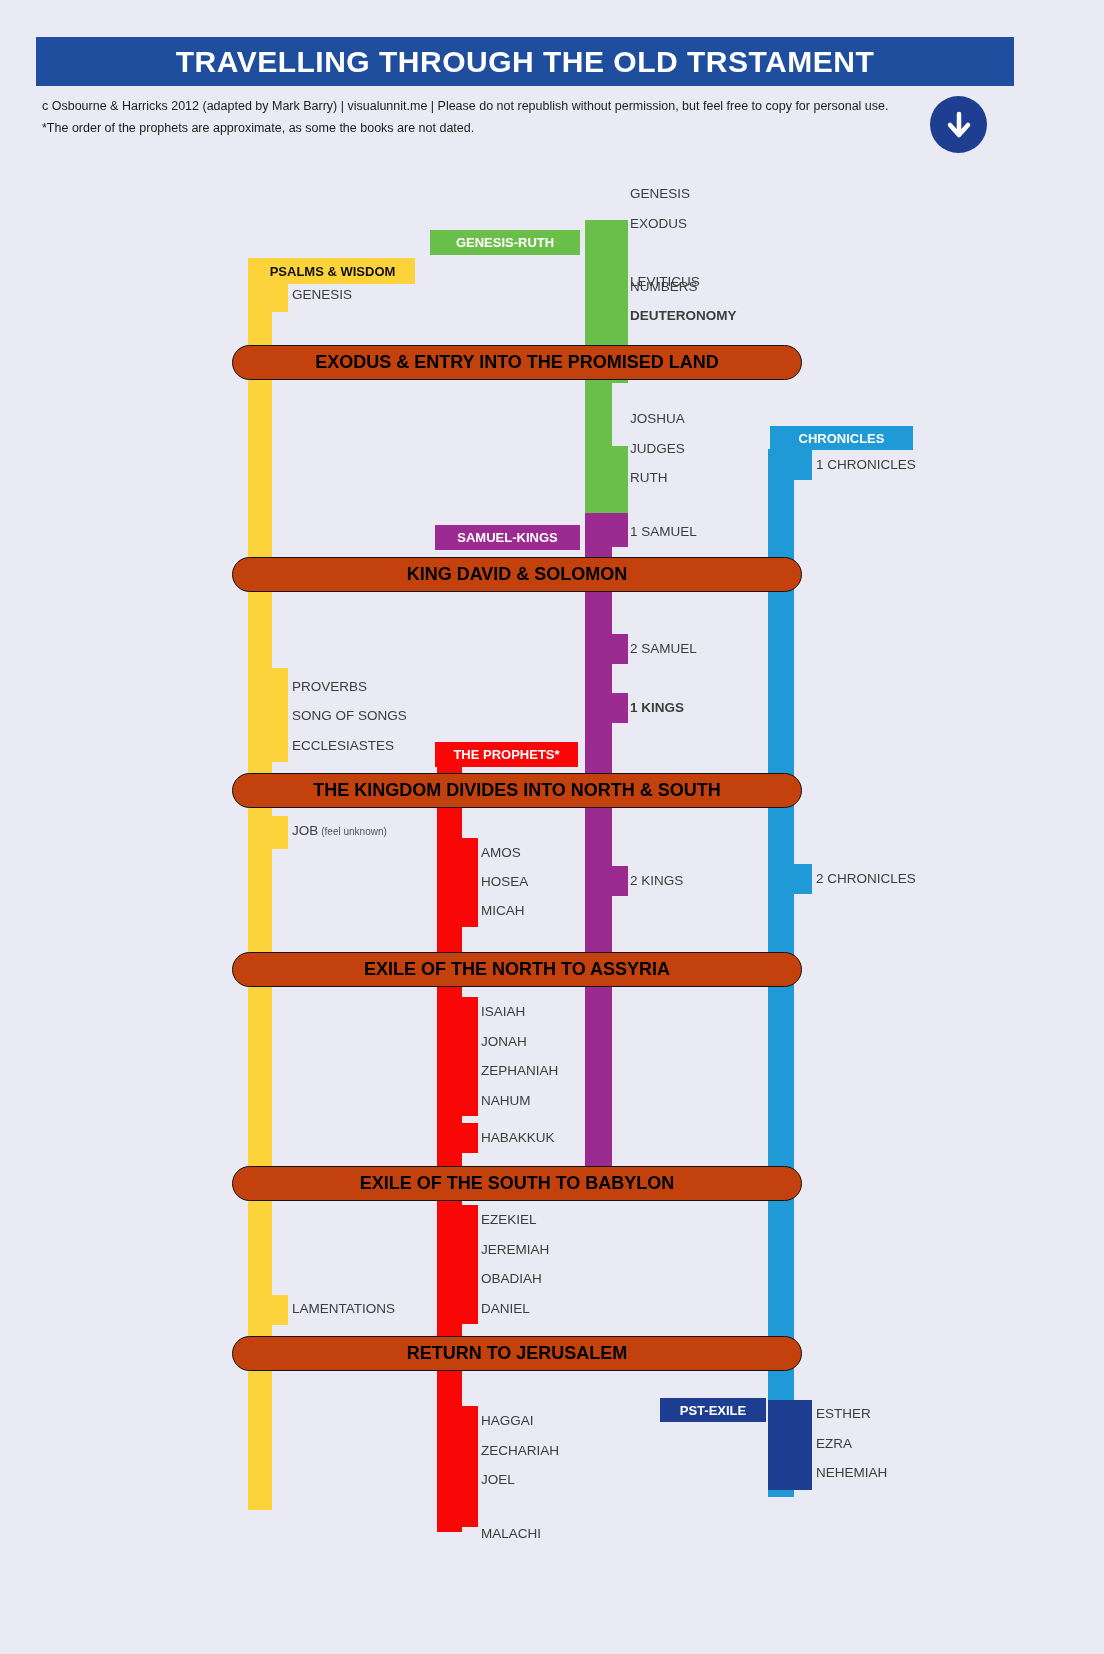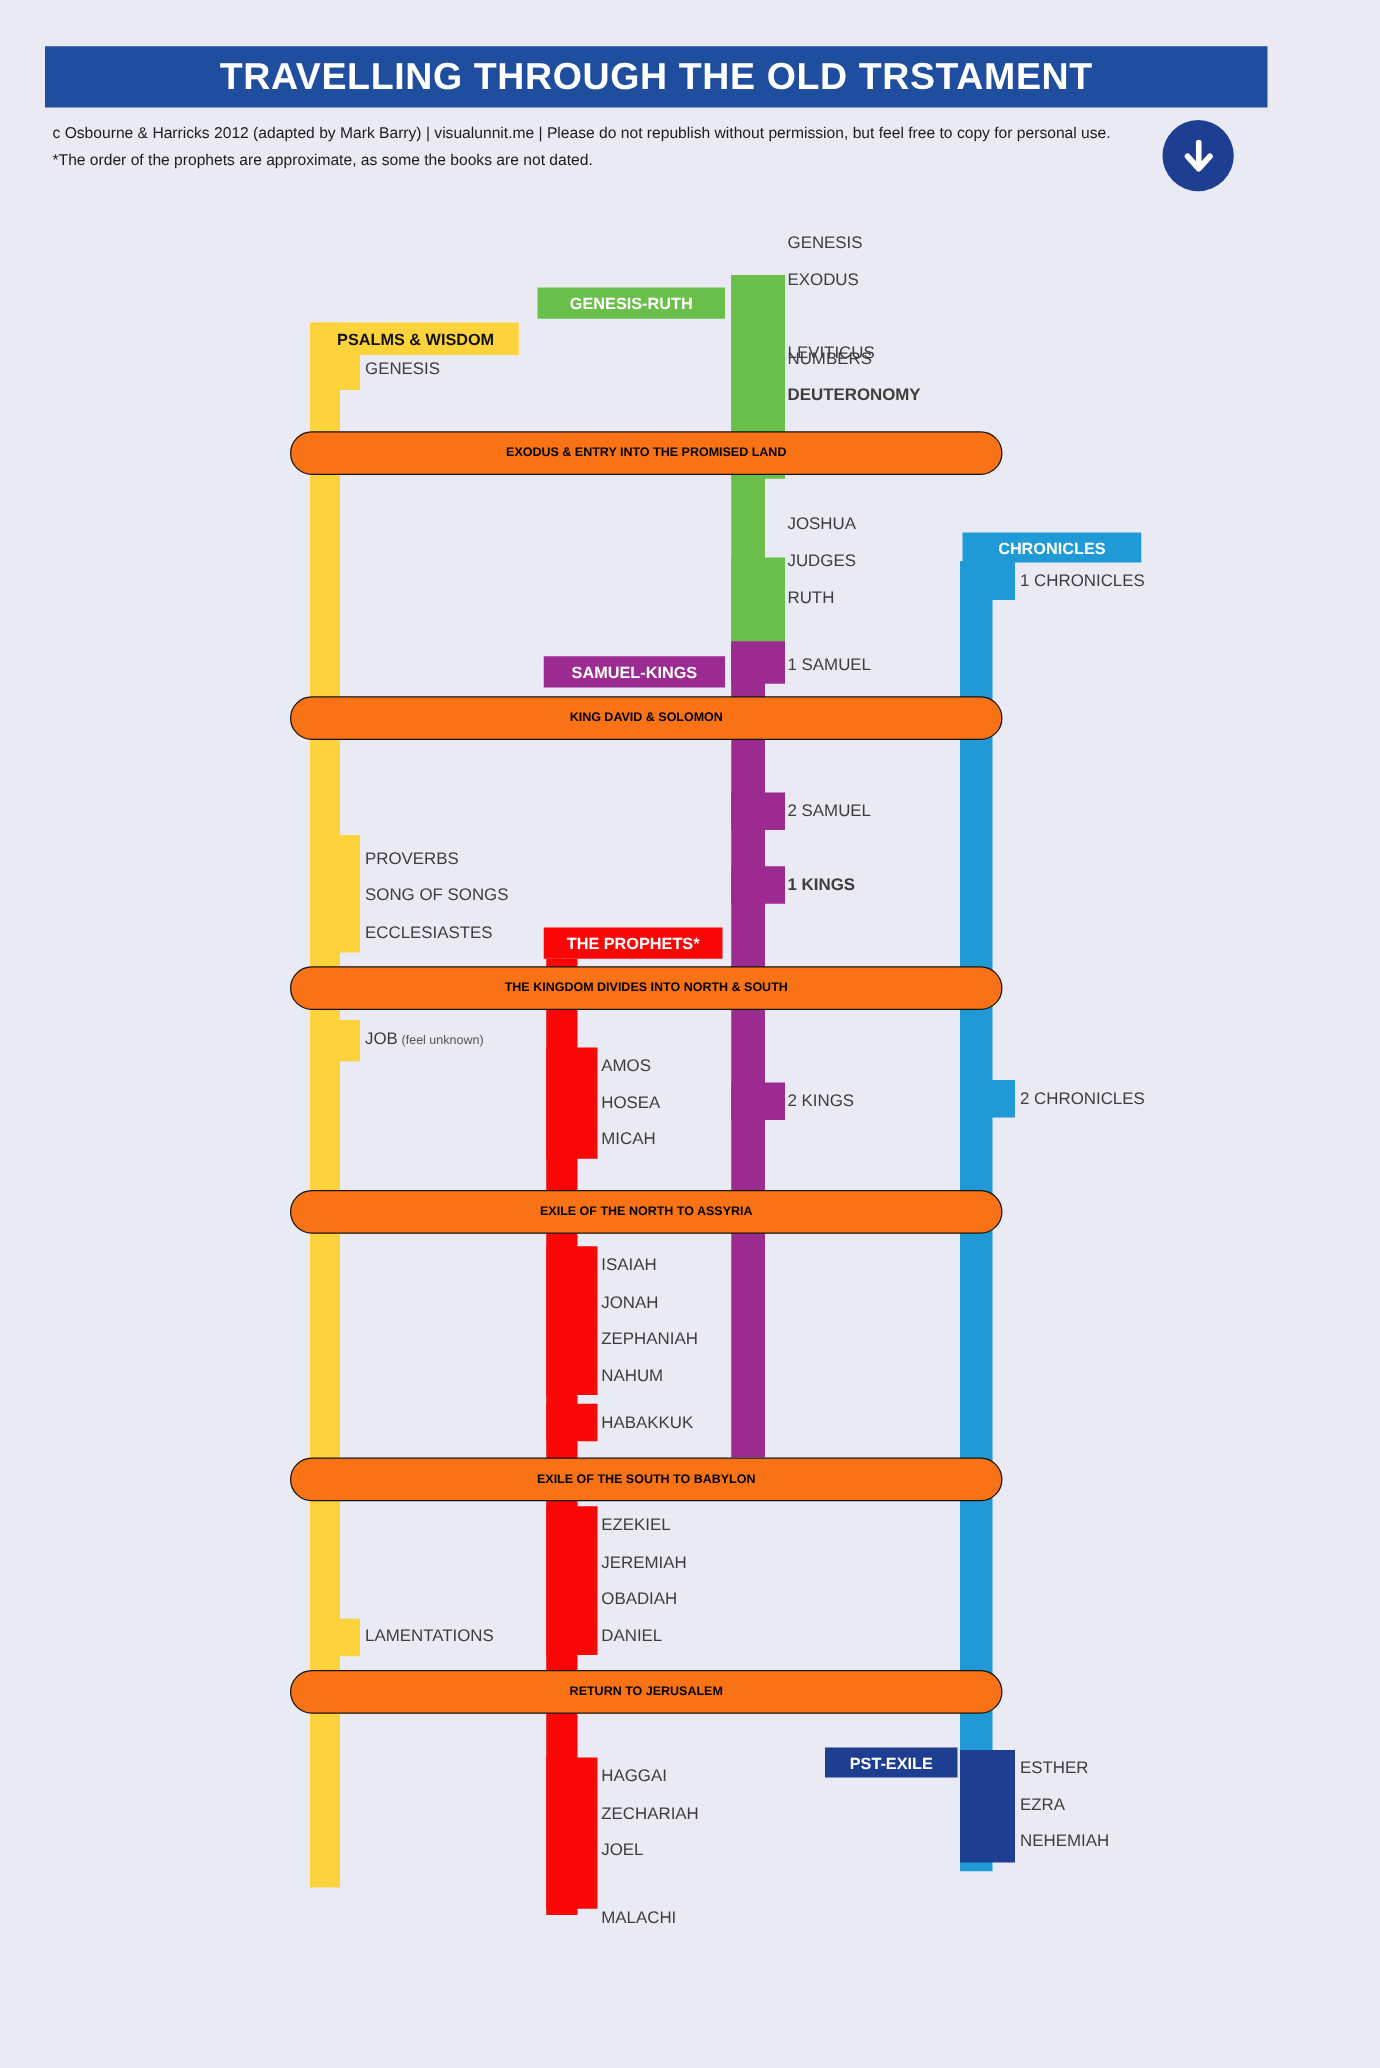--- a/index.html
+++ b/index.html
@@ -68,25 +68,25 @@
     font-size: 13.5px;
     color: #3d3d3d;
     white-space: nowrap;
     line-height: 16px;
   }
   .book .note { font-size: 10px; color: #555; margin-left: 3px; }
 
   .banner {
     position: absolute; z-index: 4;
     left: 232px; width: 570px; height: 35px;
-    background: #f97316;
+    background: #c2410c;
     border: 1.6px solid #141414;
     border-radius: 18px;
     display: flex; align-items: center; justify-content: center;
-    font-size: 10px; font-weight: bold; color: #000000;
+    font-size: 18px; font-weight: bold; color: #000000;
     white-space: nowrap;
   }
 </style>
 </head>
 <body>
 
 <div class="page">
 
   <header class="title-bar">
     <h1>TRAVELLING THROUGH THE OLD TRSTAMENT</h1>

